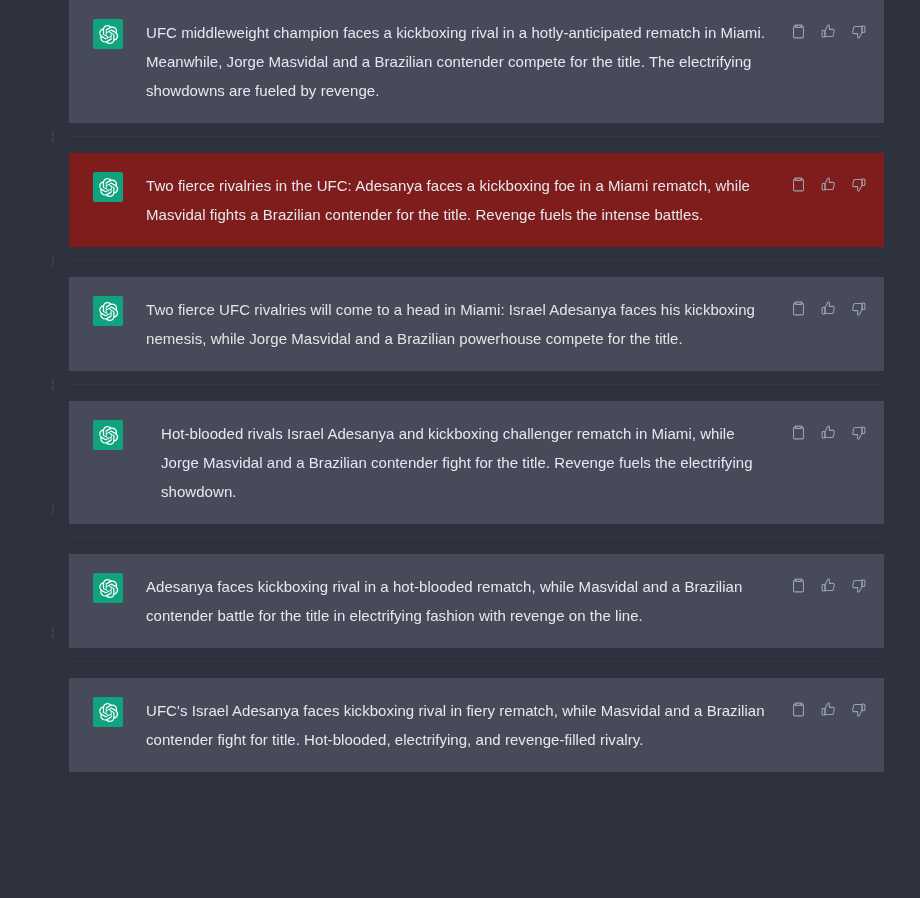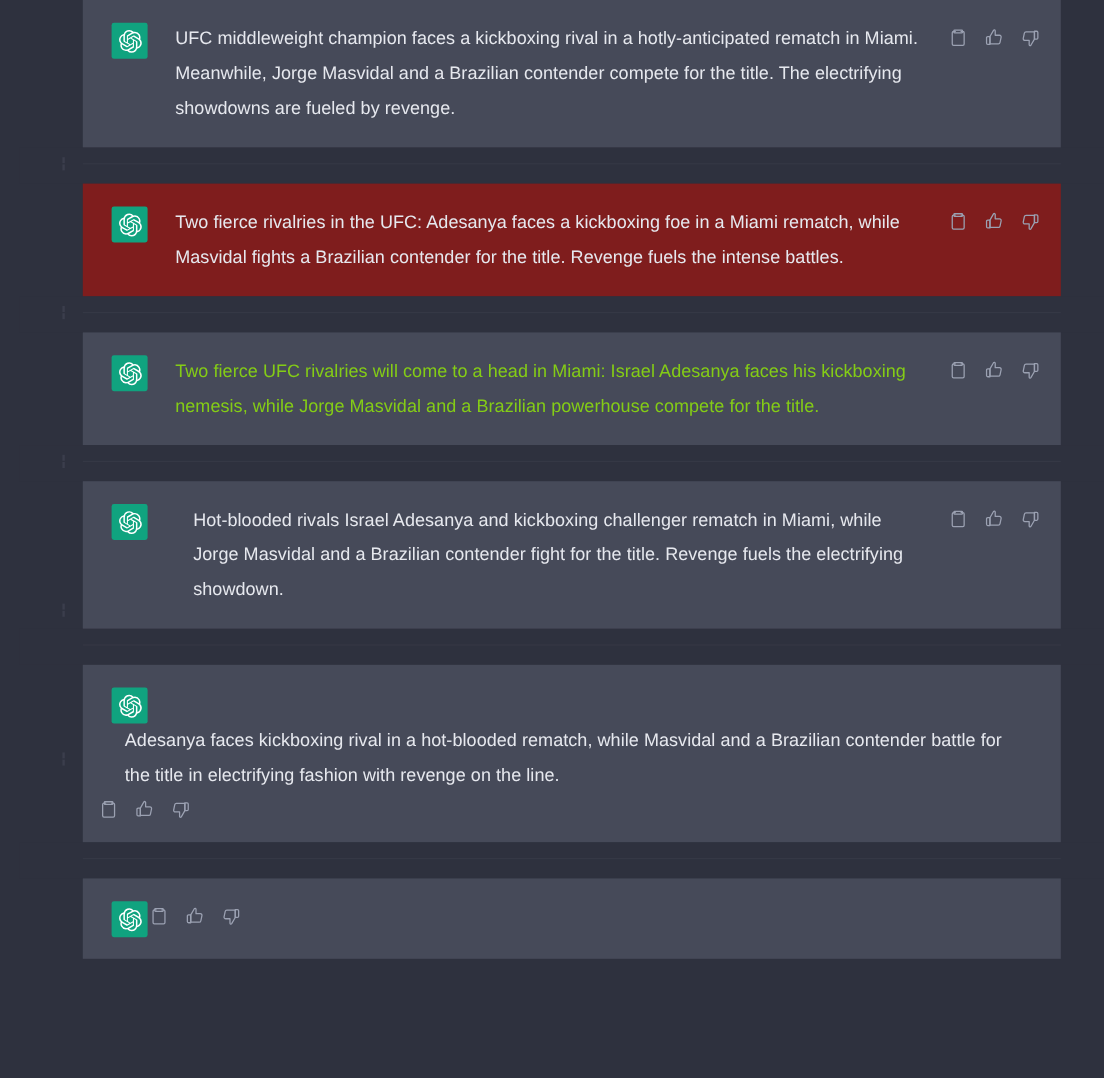--- a/index.html
+++ b/index.html
@@ -186,21 +186,21 @@
     </div>
   </div>
 <div class="card-gap"></div>
   <div class="message-card" style="background: rgb(70, 74, 89);">
     <div class="avatar" style="background: rgb(16, 163, 127);">
       <svg width="21" height="21" viewBox="0 0 24 24" aria-hidden="true">
         <path d="M21.55 10.0a5.42 5.42 0 0 0-.47-4.46 5.5 5.5 0 0 0-5.9-2.64A5.43 5.43 0 0 0 11.1 1.1a5.5 5.5 0 0 0-5.25 3.8 5.44 5.44 0 0 0-3.63 2.64 5.5 5.5 0 0 0 .68 6.45 5.42 5.42 0 0 0 .47 4.46 5.5 5.5 0 0 0 5.9 2.64 5.42 5.42 0 0 0 4.08 1.82 5.5 5.5 0 0 0 5.25-3.81 5.44 5.44 0 0 0 3.63-2.64 5.5 5.5 0 0 0-.68-6.45zm-8.2 11.48a4.08 4.08 0 0 1-2.62-.95l.13-.07 4.35-2.51a.71.71 0 0 0 .36-.62v-6.13l1.84 1.06a.07.07 0 0 1 .04.05v5.08a4.1 4.1 0 0 1-4.1 4.09zM4.54 17.72a4.08 4.08 0 0 1-.49-2.74l.13.08 4.35 2.51a.71.71 0 0 0 .71 0l5.31-3.07v2.13a.07.07 0 0 1-.03.06l-4.4 2.54a4.1 4.1 0 0 1-5.58-1.5zM3.4 8.26a4.08 4.08 0 0 1 2.13-1.8v5.17a.68.68 0 0 0 .35.6l5.29 3.05-1.84 1.07a.07.07 0 0 1-.07 0L4.87 13.8a4.1 4.1 0 0 1-1.5-5.59zm15.1 3.51-5.3-3.08 1.83-1.06a.07.07 0 0 1 .07 0l4.4 2.54a4.09 4.09 0 0 1-.63 7.38v-5.18a.7.7 0 0 0-.36-.6zm1.83-2.75-.13-.08-4.34-2.53a.71.71 0 0 0-.72 0L9.84 9.48V7.35a.07.07 0 0 1 .03-.06l4.4-2.54a4.09 4.09 0 0 1 6.07 4.24zM8.84 12.8 7 11.74a.07.07 0 0 1-.04-.06V6.61a4.09 4.09 0 0 1 6.7-3.14l-.13.07L9.19 6.05a.71.71 0 0 0-.36.62zm1-2.16 2.36-1.37 2.37 1.37v2.72l-2.36 1.36-2.37-1.36z" fill="#ffffff"></path>
       </svg>
     </div>
     <div class="msg-body">
-      <div class="msg-text" style="color: #84cc16;">Two fierce UFC rivalries will come to a head in Miami: Israel Adesanya faces his kickboxing nemesis, while Jorge Masvidal and a Brazilian powerhouse compete for the title.</div>
+      <div class="msg-text" style="color: #e5e5e5;">Two fierce UFC rivalries will come to a head in Miami: Israel Adesanya faces his kickboxing nemesis, while Jorge Masvidal and a Brazilian powerhouse compete for the title.</div>
     </div>
     <div class="actions">
       <button class="action-btn">
         <svg width="17" height="17" viewBox="0 0 24 24" aria-hidden="true" style="stroke: rgb(155, 161, 178);">
           <rect x="7" y="3" width="10" height="3.2" rx="0.8"></rect>
           <path d="M8.6 4.6H6.6A1.6 1.6 0 0 0 5 6.2v13.2A1.6 1.6 0 0 0 6.6 21h10.8a1.6 1.6 0 0 0 1.6-1.6V6.2a1.6 1.6 0 0 0-1.6-1.6h-2"></path>
         </svg>
       </button>
       <button class="action-btn">
         <svg width="17" height="17" viewBox="0 0 24 24" aria-hidden="true" style="stroke: rgb(155, 161, 178);">
@@ -241,21 +241,21 @@
       </button>
       <button class="action-btn">
         <svg width="17" height="17" viewBox="0 0 24 24" aria-hidden="true" style="stroke: rgb(155, 161, 178);">
           <path d="M17 13.5V4.3h2.6A1.4 1.4 0 0 1 21 5.7v6.4a1.4 1.4 0 0 1-1.4 1.4z"></path>
           <path d="M17 13.5l-4.2 7.3a1.1 1.1 0 0 1-2-.55V15H5.7a1.9 1.9 0 0 1-1.86-2.3l1.3-6.2A2 2 0 0 1 7.1 4.9H17z"></path>
         </svg>
       </button>
     </div>
   </div>
 <div class="card-gap"></div>
-  <div class="message-card" style="background: rgb(70, 74, 89); flex-direction: column;">
+  <div class="message-card" style="background: rgb(70, 74, 89);">
     <div class="avatar" style="background: rgb(16, 163, 127);">
       <svg width="21" height="21" viewBox="0 0 24 24" aria-hidden="true">
         <path d="M21.55 10.0a5.42 5.42 0 0 0-.47-4.46 5.5 5.5 0 0 0-5.9-2.64A5.43 5.43 0 0 0 11.1 1.1a5.5 5.5 0 0 0-5.25 3.8 5.44 5.44 0 0 0-3.63 2.64 5.5 5.5 0 0 0 .68 6.45 5.42 5.42 0 0 0 .47 4.46 5.5 5.5 0 0 0 5.9 2.64 5.42 5.42 0 0 0 4.08 1.82 5.5 5.5 0 0 0 5.25-3.81 5.44 5.44 0 0 0 3.63-2.64 5.5 5.5 0 0 0-.68-6.45zm-8.2 11.48a4.08 4.08 0 0 1-2.62-.95l.13-.07 4.35-2.51a.71.71 0 0 0 .36-.62v-6.13l1.84 1.06a.07.07 0 0 1 .04.05v5.08a4.1 4.1 0 0 1-4.1 4.09zM4.54 17.72a4.08 4.08 0 0 1-.49-2.74l.13.08 4.35 2.51a.71.71 0 0 0 .71 0l5.31-3.07v2.13a.07.07 0 0 1-.03.06l-4.4 2.54a4.1 4.1 0 0 1-5.58-1.5zM3.4 8.26a4.08 4.08 0 0 1 2.13-1.8v5.17a.68.68 0 0 0 .35.6l5.29 3.05-1.84 1.07a.07.07 0 0 1-.07 0L4.87 13.8a4.1 4.1 0 0 1-1.5-5.59zm15.1 3.51-5.3-3.08 1.83-1.06a.07.07 0 0 1 .07 0l4.4 2.54a4.09 4.09 0 0 1-.63 7.38v-5.18a.7.7 0 0 0-.36-.6zm1.83-2.75-.13-.08-4.34-2.53a.71.71 0 0 0-.72 0L9.84 9.48V7.35a.07.07 0 0 1 .03-.06l4.4-2.54a4.09 4.09 0 0 1 6.07 4.24zM8.84 12.8 7 11.74a.07.07 0 0 1-.04-.06V6.61a4.09 4.09 0 0 1 6.7-3.14l-.13.07L9.19 6.05a.71.71 0 0 0-.36.62zm1-2.16 2.36-1.37 2.37 1.37v2.72l-2.36 1.36-2.37-1.36z" fill="#ffffff"></path>
       </svg>
     </div>
     <div class="msg-body">
       <div class="msg-text" style="color: rgb(230, 232, 238);">Adesanya faces kickboxing rival in a hot-blooded rematch, while Masvidal and a Brazilian contender battle for the title in electrifying fashion with revenge on the line.</div>
     </div>
     <div class="actions">
       <button class="action-btn">
@@ -277,20 +277,23 @@
         </svg>
       </button>
     </div>
   </div>
 <div class="card-gap"></div>
   <div class="message-card" style="background: rgb(70, 74, 89);">
     <div class="avatar" style="background: rgb(16, 163, 127);">
       <svg width="21" height="21" viewBox="0 0 24 24" aria-hidden="true">
         <path d="M21.55 10.0a5.42 5.42 0 0 0-.47-4.46 5.5 5.5 0 0 0-5.9-2.64A5.43 5.43 0 0 0 11.1 1.1a5.5 5.5 0 0 0-5.25 3.8 5.44 5.44 0 0 0-3.63 2.64 5.5 5.5 0 0 0 .68 6.45 5.42 5.42 0 0 0 .47 4.46 5.5 5.5 0 0 0 5.9 2.64 5.42 5.42 0 0 0 4.08 1.82 5.5 5.5 0 0 0 5.25-3.81 5.44 5.44 0 0 0 3.63-2.64 5.5 5.5 0 0 0-.68-6.45zm-8.2 11.48a4.08 4.08 0 0 1-2.62-.95l.13-.07 4.35-2.51a.71.71 0 0 0 .36-.62v-6.13l1.84 1.06a.07.07 0 0 1 .04.05v5.08a4.1 4.1 0 0 1-4.1 4.09zM4.54 17.72a4.08 4.08 0 0 1-.49-2.74l.13.08 4.35 2.51a.71.71 0 0 0 .71 0l5.31-3.07v2.13a.07.07 0 0 1-.03.06l-4.4 2.54a4.1 4.1 0 0 1-5.58-1.5zM3.4 8.26a4.08 4.08 0 0 1 2.13-1.8v5.17a.68.68 0 0 0 .35.6l5.29 3.05-1.84 1.07a.07.07 0 0 1-.07 0L4.87 13.8a4.1 4.1 0 0 1-1.5-5.59zm15.1 3.51-5.3-3.08 1.83-1.06a.07.07 0 0 1 .07 0l4.4 2.54a4.09 4.09 0 0 1-.63 7.38v-5.18a.7.7 0 0 0-.36-.6zm1.83-2.75-.13-.08-4.34-2.53a.71.71 0 0 0-.72 0L9.84 9.48V7.35a.07.07 0 0 1 .03-.06l4.4-2.54a4.09 4.09 0 0 1 6.07 4.24zM8.84 12.8 7 11.74a.07.07 0 0 1-.04-.06V6.61a4.09 4.09 0 0 1 6.7-3.14l-.13.07L9.19 6.05a.71.71 0 0 0-.36.62zm1-2.16 2.36-1.37 2.37 1.37v2.72l-2.36 1.36-2.37-1.36z" fill="#ffffff"></path>
       </svg>
+    </div>
+    <div class="msg-body">
+      <div class="msg-text" style="color: rgb(230, 232, 238);">UFC's Israel Adesanya faces kickboxing rival in fiery rematch, while Masvidal and a Brazilian contender fight for title. Hot-blooded, electrifying, and revenge-filled rivalry.</div>
     </div>
     <div class="actions">
       <button class="action-btn">
         <svg width="17" height="17" viewBox="0 0 24 24" aria-hidden="true" style="stroke: rgb(155, 161, 178);">
           <rect x="7" y="3" width="10" height="3.2" rx="0.8"></rect>
           <path d="M8.6 4.6H6.6A1.6 1.6 0 0 0 5 6.2v13.2A1.6 1.6 0 0 0 6.6 21h10.8a1.6 1.6 0 0 0 1.6-1.6V6.2a1.6 1.6 0 0 0-1.6-1.6h-2"></path>
         </svg>
       </button>
       <button class="action-btn">
         <svg width="17" height="17" viewBox="0 0 24 24" aria-hidden="true" style="stroke: rgb(155, 161, 178);">

